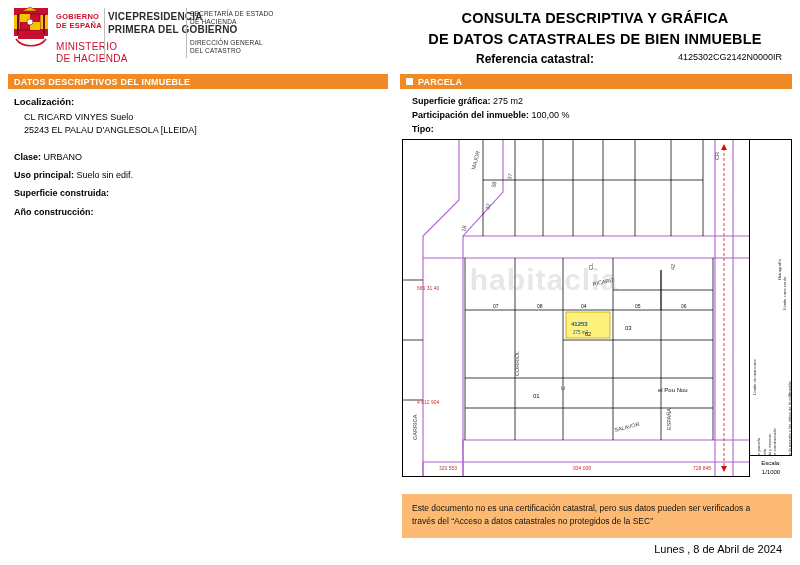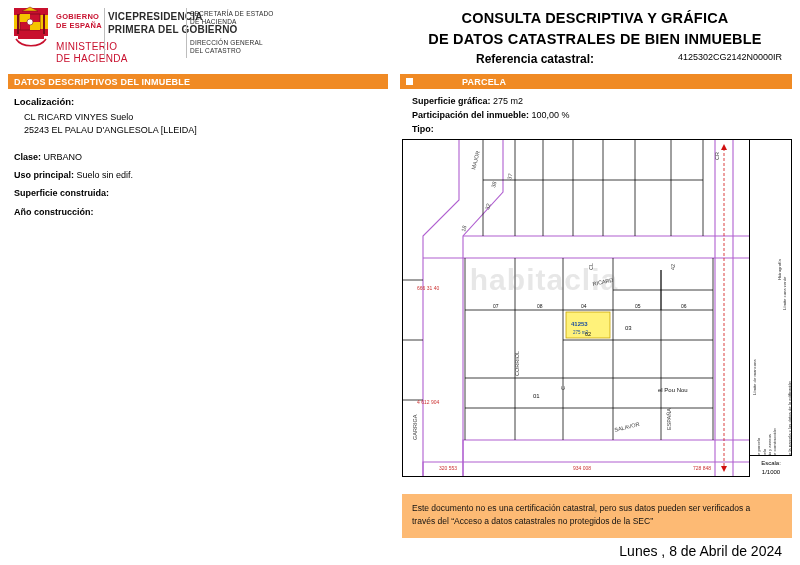--- a/index.html
+++ b/index.html
@@ -129,21 +129,21 @@
     color: #ffffff;
     font-size: 9px;
     font-weight: bold;
     letter-spacing: .2px;
     display: flex;
     align-items: center;
     padding-left: 6px;
     box-sizing: border-box;
   }
   .bar-left { left: 8px; top: 74px; width: 380px; }
-  .bar-right { left: 400px; top: 74px; width: 392px; gap: 44px; }
+  .bar-right { left: 400px; top: 74px; width: 392px; }
   .bar-right .bar-sq {
     width: 7px; height: 7px;
     background: #ffffff;
     margin-right: 5px;
   }
 
   
   .left-col {
     position: absolute;
     left: 14px; top: 96px;
@@ -237,21 +237,21 @@
     box-sizing: border-box;
     font-size: 8.5px;
     line-height: 1.5;
     color: #111;
   }
   .foot-date {
     position: absolute;
     left: 402px; top: 543px;
     width: 380px;
     text-align: right;
-    font-size: 14px;
+    font-size: 11px;
   }
 
   
   .mtxt { font-family: "Liberation Sans", sans-serif; }
 </style>
 </head>
 <body>
 
 <div class="page">
 

